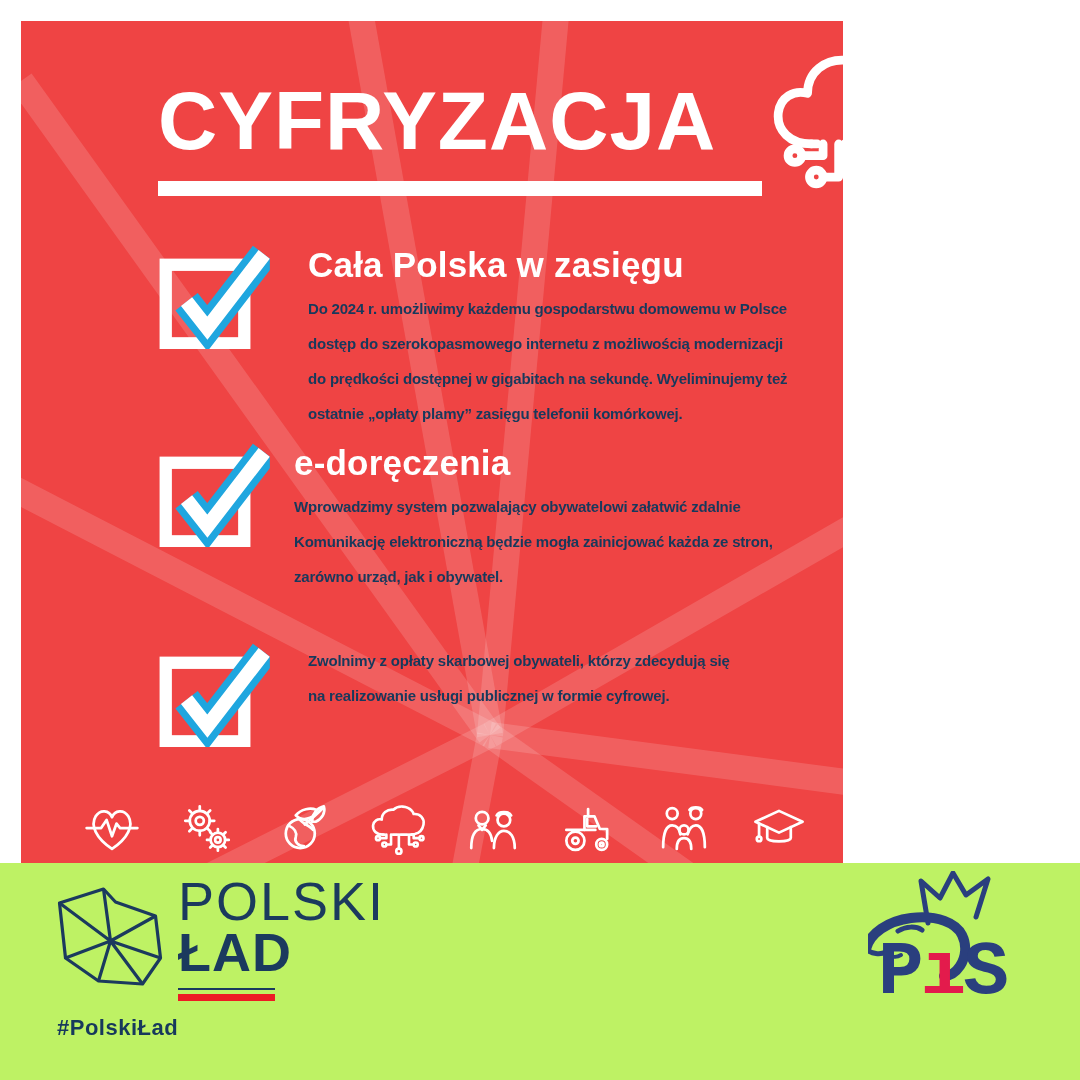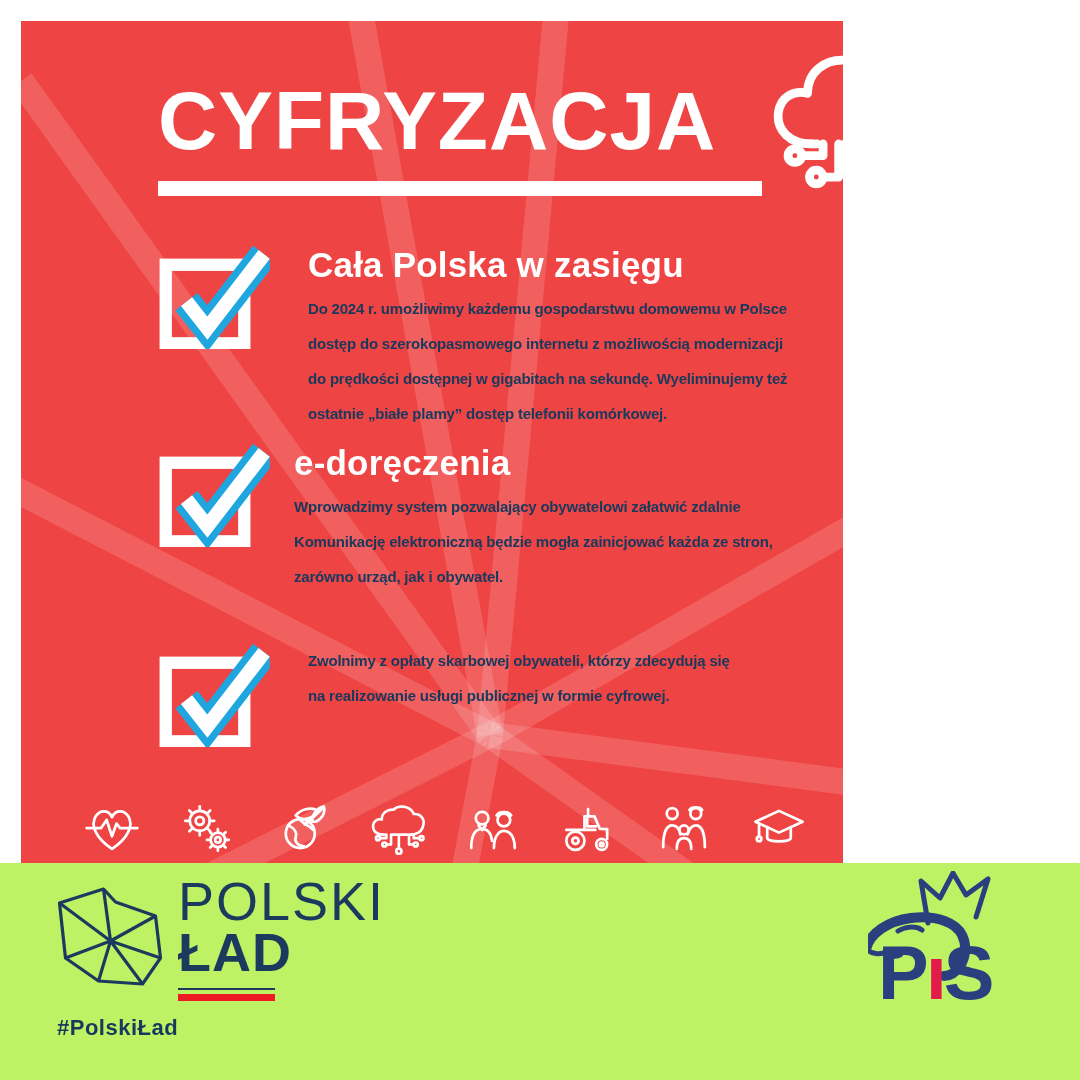--- a/index.html
+++ b/index.html
@@ -45,21 +45,21 @@
   .brand .l2 { font-size:54px; line-height:50px; font-weight:bold;
     letter-spacing:1px; }
   .brand .rule-navy { width:97px; height:2px; background:#1B3A5E;
     margin-top:11px; }
   .brand .rule-red { width:97px; height:7px; background:#ED1C24;
     margin-top:4px; }
 
   .pis { position:absolute; left:868px; top:8px; width:160px; height:140px; }
   .pis-mark { position:absolute; left:0; top:0; }
   .pis-text { position:absolute; left:10px; top:62px;
-    font-family:Liberation Sans, sans-serif; font-weight:bold;
+    font-family:Liberation Mono, monospace; font-weight:bold;
     font-size:76px; line-height:80px; letter-spacing:-3px; color:#2A3F7E;text-align:right; }
   .pis-text .red { color:#E31B4C; }
 
   .hashtag { position:absolute; left:57px; top:152px; color:#17395C;
     font-size:22px; font-weight:bold; letter-spacing:0.5px; }
 </style>
 </head>
 <body>
 
 <svg width="0" height="0" style="position:absolute" aria-hidden="true">
@@ -210,21 +210,21 @@
 
     <div class="sec sec-1">
       <svg class="checkbox" width="112" height="106" viewBox="0 0 118 112">
           <use href="#sym-check"></use>
         </svg>
       <div class="sec-text">
         <h2>Cała Polska w zasięgu</h2>
         <div class="bl">Do 2024 r. umożliwimy każdemu gospodarstwu domowemu w Polsce</div>
         <div class="bl">dostęp do szerokopasmowego internetu z możliwością modernizacji</div>
         <div class="bl">do prędkości dostępnej w gigabitach na sekundę. Wyeliminujemy też</div>
-        <div class="bl">ostatnie „białe plamy” dostęp telefonii komórkowej.</div>
+        <div class="bl">ostatnie „opłaty plamy” zasięgu telefonii komórkowej.</div>
       </div>
     </div>
 
     <div class="sec sec-2">
       <svg class="checkbox" width="112" height="106" viewBox="0 0 118 112">
           <use href="#sym-check"></use>
         </svg>
       <div class="sec-text">
         <h2>e-doręczenia</h2>
         <div class="bl">Wprowadzimy system pozwalający obywatelowi załatwić zdalnie</div>

